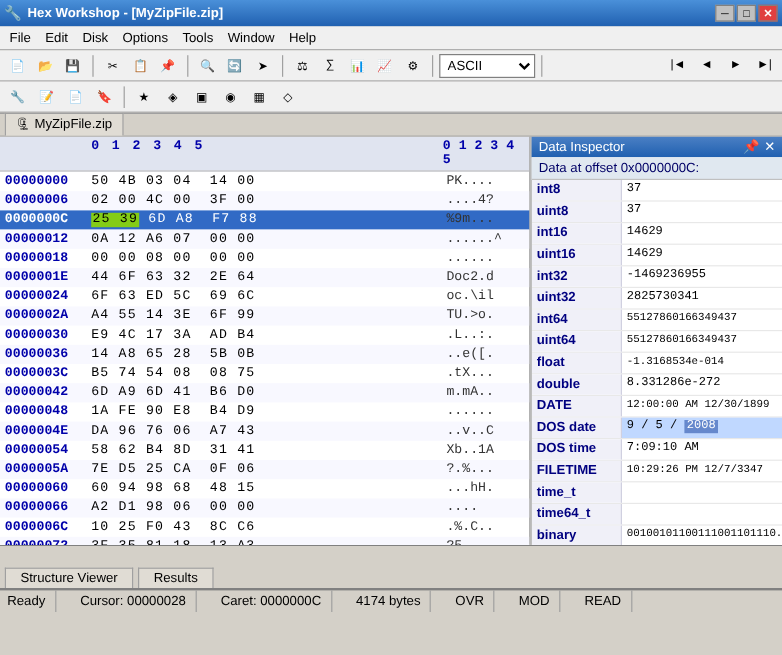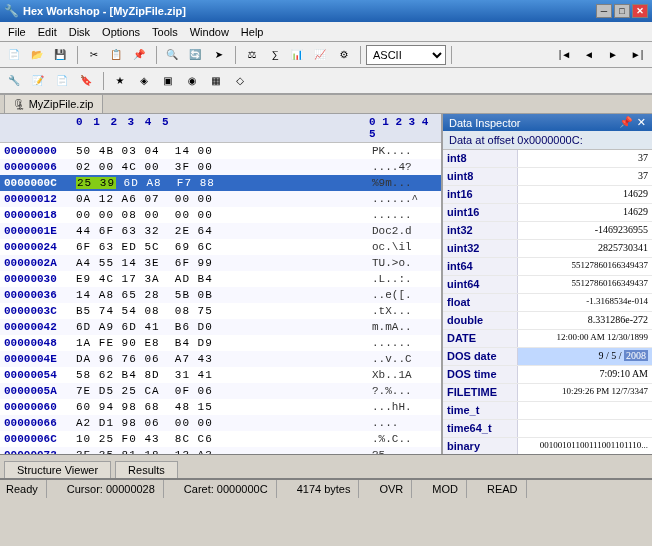--- a/index.html
+++ b/index.html
@@ -163,23 +163,22 @@
       padding: 2px 4px;
       color: #000080;
       font-weight: bold;
       background: #f0f0f8;
       border-right: 1px solid #d0d0e0;
       flex-shrink: 0;
     }
     .di-value {
       padding: 2px 4px;
       flex: 1;
-      font-family: Liberation Serif, serif;
+      font-family: Liberation Mono, monospace;
       font-size: 10px;
-      text-align: right;
     }
     .di-value.highlight { background: #c0d8ff; }
 
     
     .tab-bar {
       display: flex;
       background: #d4d0c8;
       border-top: 1px solid #a0a0a0;
       height: 24px;
       align-items: flex-end;
@@ -523,21 +522,21 @@
         <span class="di-value"></span>
       </div>
       <div class="di-row">
         <span class="di-label">binary</span>
         <span class="di-value" style="font-size:9px;">00100101100111001101110...</span>
       </div>
     </div>
   </div>
 </div>
 
-<div class="bottom-area" style="height:24px; background:#d4d0c8; border-top:1px solid #808080; display:flex; align-items:flex-end; padding:0 4px;">
+<div class="bottom-area" style="height:36px; background:#d4d0c8; border-top:1px solid #808080; display:flex; align-items:flex-end; padding:0 4px;">
   <div class="tab-item" style="padding:2px 12px; background:#e0dcd4; border:1px solid #a0a0a0; border-bottom:none; font-size:11px;">Structure Viewer</div>
   <div class="tab-item" style="padding:2px 12px; background:#e0dcd4; border:1px solid #a0a0a0; border-bottom:none; font-size:11px; margin-left:2px;">Results</div>
 </div>
 
 <div class="status-bar">
   <span class="status-segment">Ready</span>
   <span class="status-segment">Cursor: 00000028</span>
   <span class="status-segment">Caret: 0000000C</span>
   <span class="status-segment">4174 bytes</span>
   <span class="status-segment">OVR</span>

